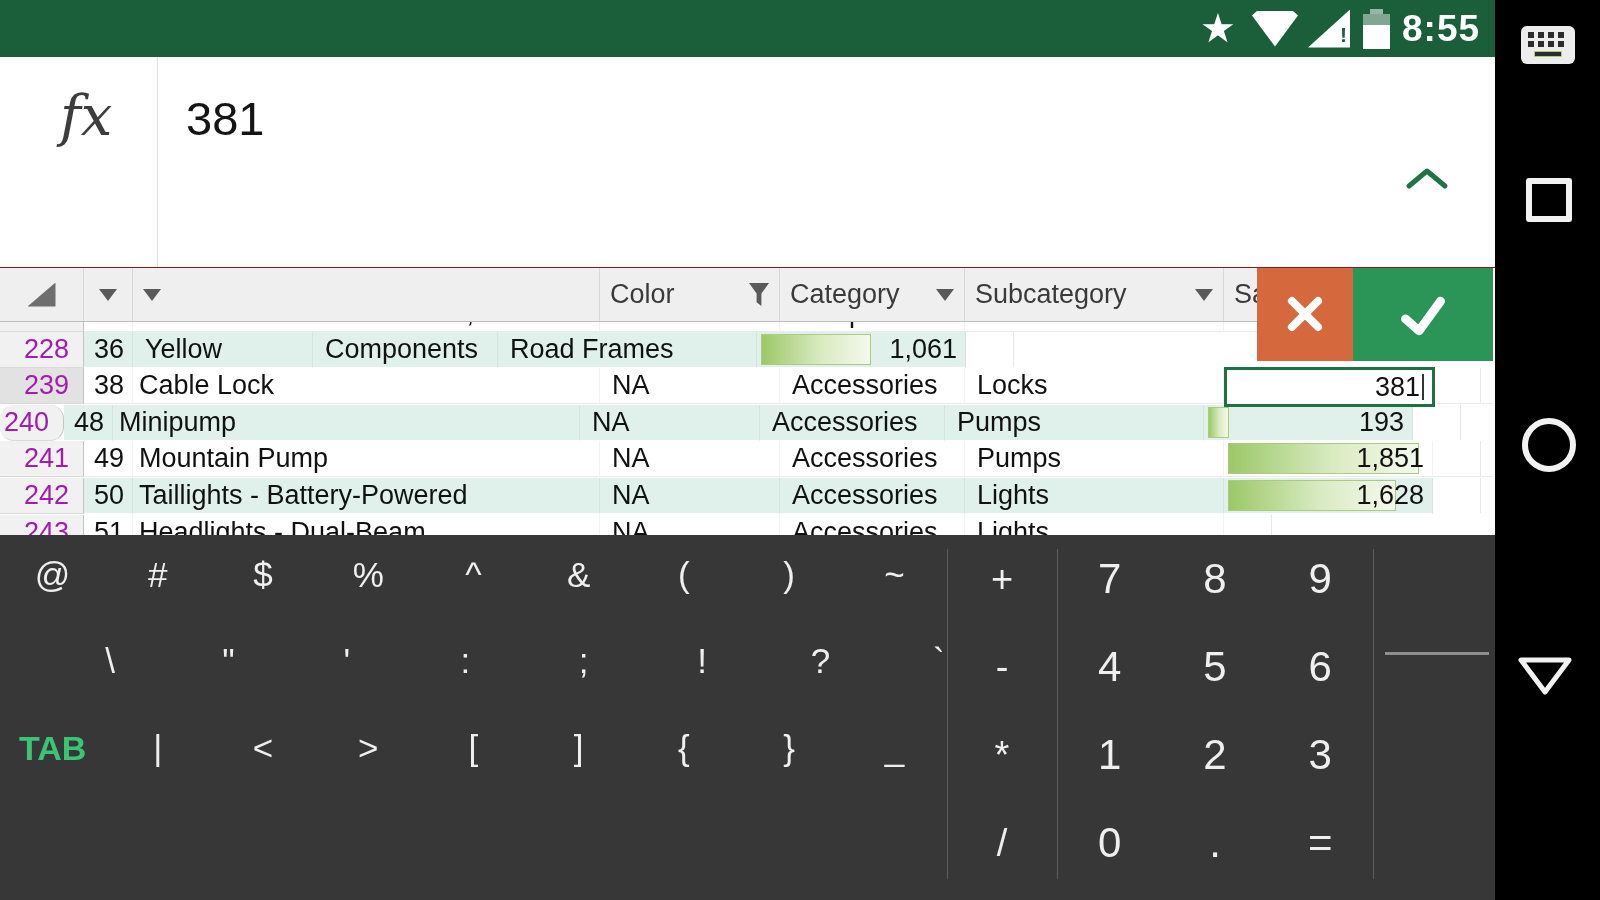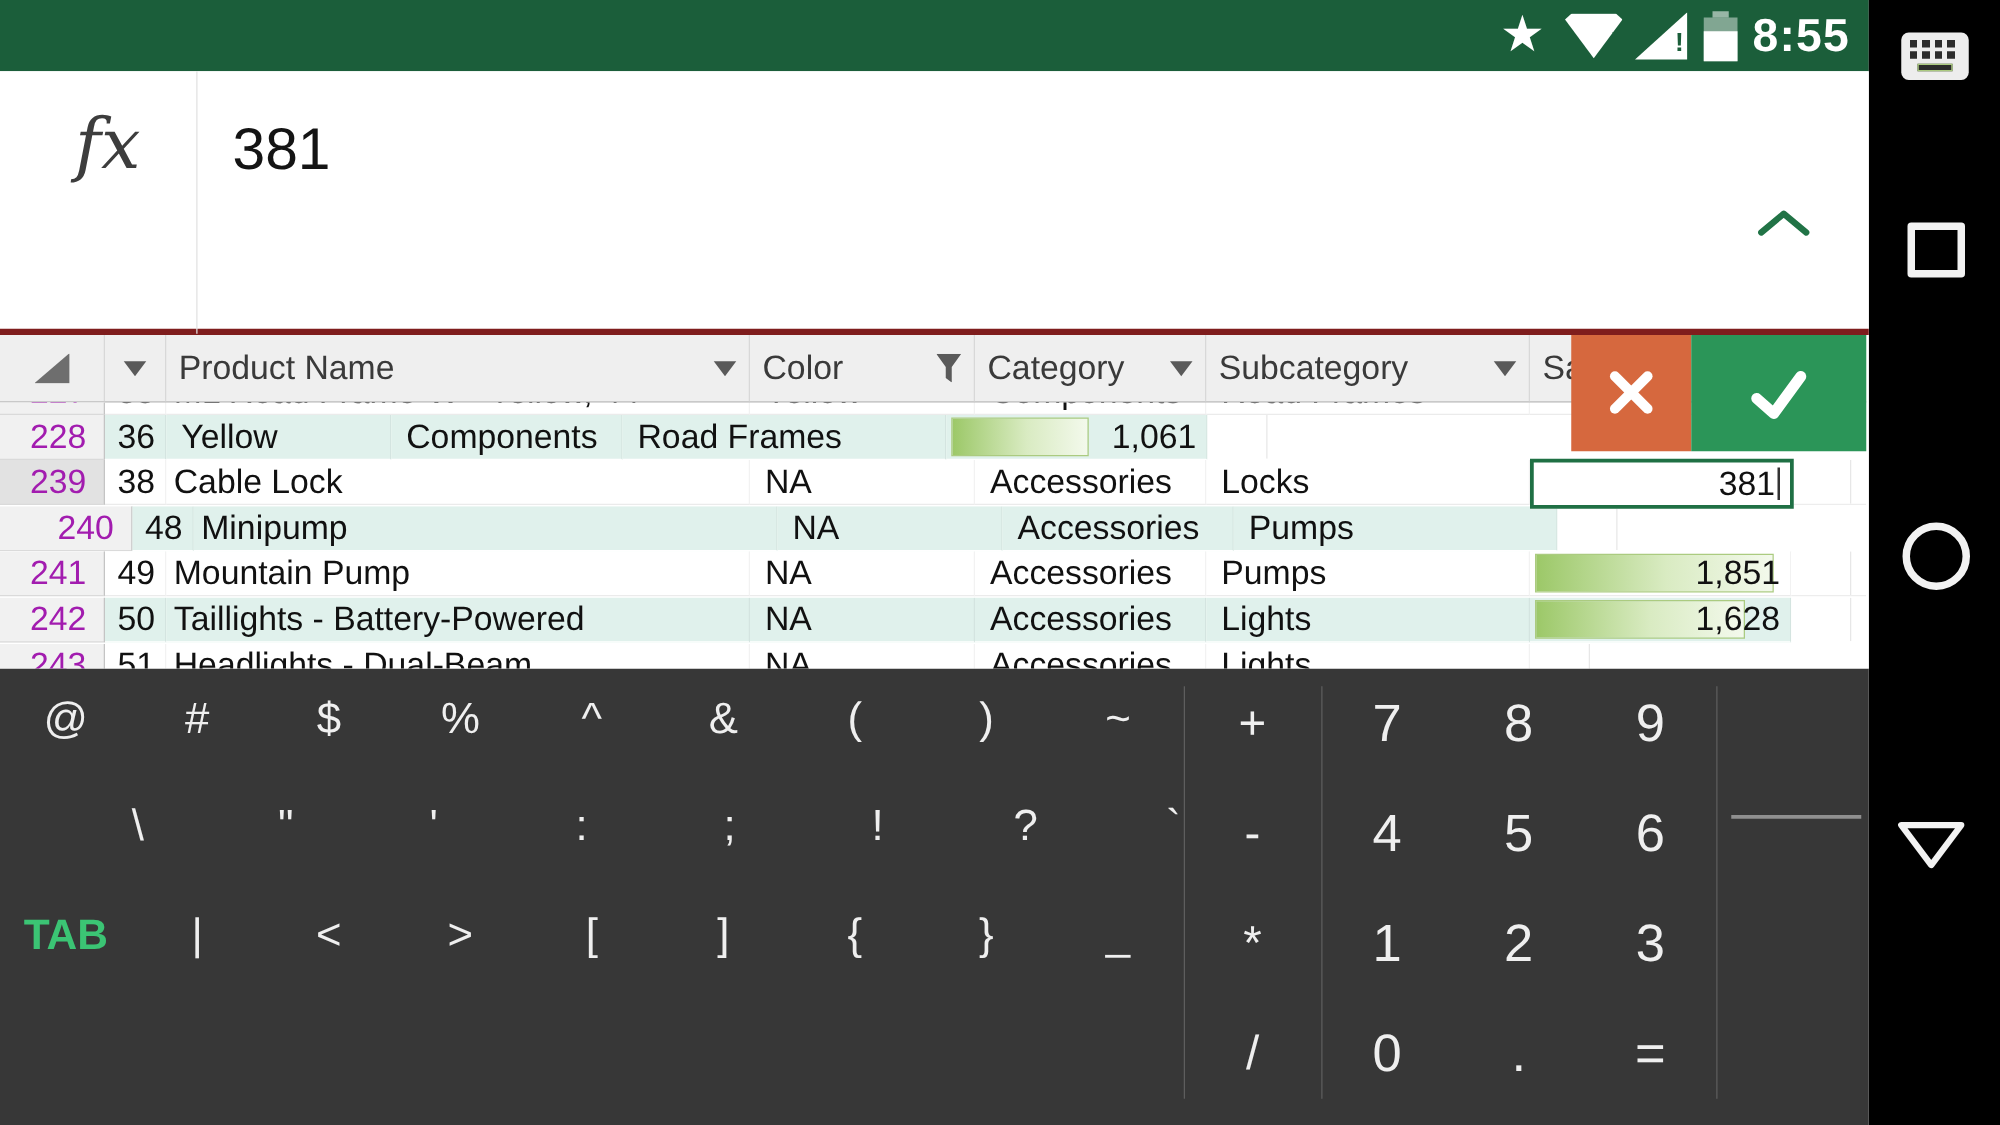--- a/index.html
+++ b/index.html
@@ -21,21 +21,21 @@
   .navbar{position:absolute;left:1495px;top:0;width:105px;height:900px;background:#000;}
   .kbhide{position:absolute;left:26px;top:26px;width:54px;height:38px;background:#EDEDED;border-radius:6px;}
   .kbhide .r1,.kbhide .r2{position:absolute;left:7px;width:40px;height:6px;
        background:repeating-linear-gradient(90deg,#2c2c2c 0 6px,transparent 6px 10px);}
   .kbhide .r1{top:6px}.kbhide .r2{top:15px}
   .kbhide .bar{position:absolute;left:13px;top:25px;width:28px;height:6px;background:#2c2c2c;}
   .nav-sq{position:absolute;left:31px;top:178px;width:34px;height:32px;border:6px solid #F2F2F2;border-radius:3px;}
   .nav-ci{position:absolute;left:27px;top:418px;width:42px;height:42px;border:6px solid #F2F2F2;border-radius:50%;}
   .nav-tri{position:absolute;left:21px;top:655px;}
   
-  .formulabar{position:absolute;left:0;top:57px;width:1495px;height:211px;background:#fff;border-bottom:5px solid #7f1d1d;box-sizing:border-box;}
+  .formulabar{position:absolute;left:0;top:57px;width:1495px;height:211px;background:#fff;border-bottom:1px solid #7f1d1d;box-sizing:border-box;}
   .fx{position:absolute;left:60px;top:26px;font-family:"DejaVu Serif",serif;font-style:italic;font-size:56px;color:#3d3d3d;}
   .fdiv{position:absolute;left:157px;top:0;width:1px;height:210px;background:#E2E2E2;}
   .fvalue{position:absolute;left:186px;top:34px;font-size:47px;color:#141414;}
   .fchev{position:absolute;left:1404px;top:110px;}
   
   .sheet{position:absolute;left:0;top:268px;width:1495px;height:267px;background:#fff;overflow:hidden;}
   .hrow{position:absolute;left:0;top:0;width:1493px;height:54px;display:flex;background:#EFEFEF;border-bottom:1px solid #BDBDBD;box-sizing:border-box;}
   .hcell{box-sizing:border-box;border-right:1px solid #D8D8D8;display:flex;align-items:center;
          font-size:27px;color:#3A3A3A;padding:0 10px;position:relative;overflow:hidden;white-space:nowrap;}
   .hcell .lbl{flex:1;}
@@ -138,21 +138,20 @@
   <div class="sheet">
     <div class="hrow" id="hrow">
         <div class="hcell" style="width: 84px;">
           <div class="corner-tri"></div>
         </div>
         <div class="hcell" style="width: 49px; justify-content: center;">
           <span class="lbl" style="flex: 0 0 0px;"></span>
           <span class="ddown"></span>
         </div>
         <div class="hcell" style="width: 467px;">
-          <span class="lbl">Product Name</span>
           <span class="ddown"></span>
         </div>
         <div class="hcell" style="width: 180px;">
           <span class="lbl">Color</span>
           <span class="funnel"></span>
         </div>
         <div class="hcell" style="width: 185px;">
           <span class="lbl">Category</span>
           <span class="ddown"></span>
         </div>
@@ -244,37 +243,41 @@
             <div class="cell c-sales" style="width: 209px;">
               <span class="salestxt"></span>
             </div>
             <div class="cell c-fill" style="width: 60px; background: rgb(255, 255, 255);">
               <div class="inline"></div>
             </div>
           </div>
         </div>
         <div class="row band" style="top: 137px; height: 36px;">
           <div class="rowin" style="margin-top: 0px;">
-            <div class="cell rn" style="width: 106px;">
+            <div class="cell rn" style="width: 64px; border-radius: 14px;">
               <span class="">240</span>
             </div>
             <div class="cell c-id" style="width: 49px;">
               <span class="">48</span>
             </div>
             <div class="cell c-name" style="width: 467px;">
               <span class="">Minipump</span>
             </div>
             <div class="cell c-txt" style="width: 180px;">
               <span class="">NA</span>
             </div>
             <div class="cell c-txt" style="width: 185px;">
               <span class="">Accessories</span>
             </div>
             <div class="cell c-txt" style="width: 259px;">
               <span class="">Pumps</span>
+            </div>
+            <div class="cell c-sales" style="width: 209px;">
+              <div class="bar" style="width: 21px;"></div>
+              <span class="salestxt">193</span>
             </div>
             <div class="cell c-fill" style="width: 60px; background: rgb(255, 255, 255);">
               <div class="inline"></div>
             </div>
           </div>
         </div>
         <div class="row" style="top: 173px; height: 37px;">
           <div class="rowin" style="margin-top: 0px;">
             <div class="cell rn" style="width: 84px;">
               <span class="">241</span>

